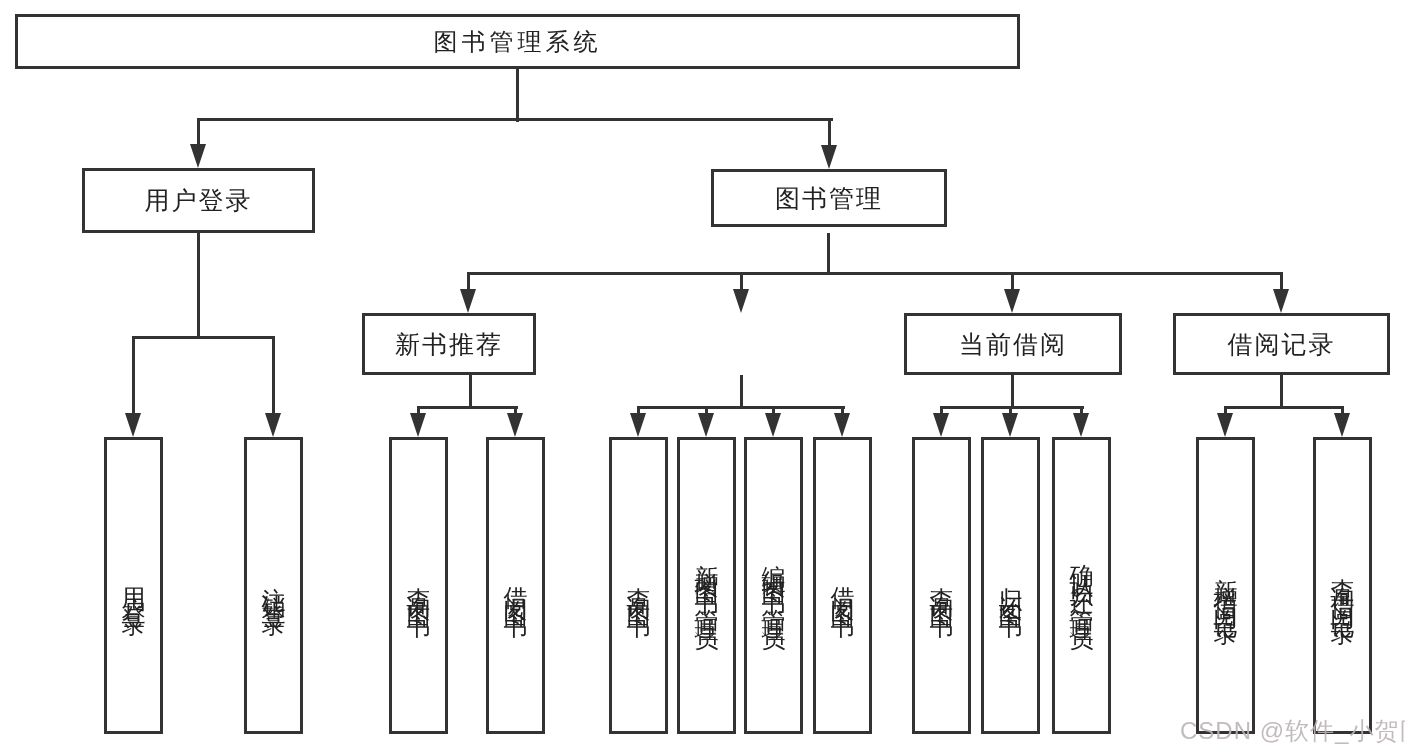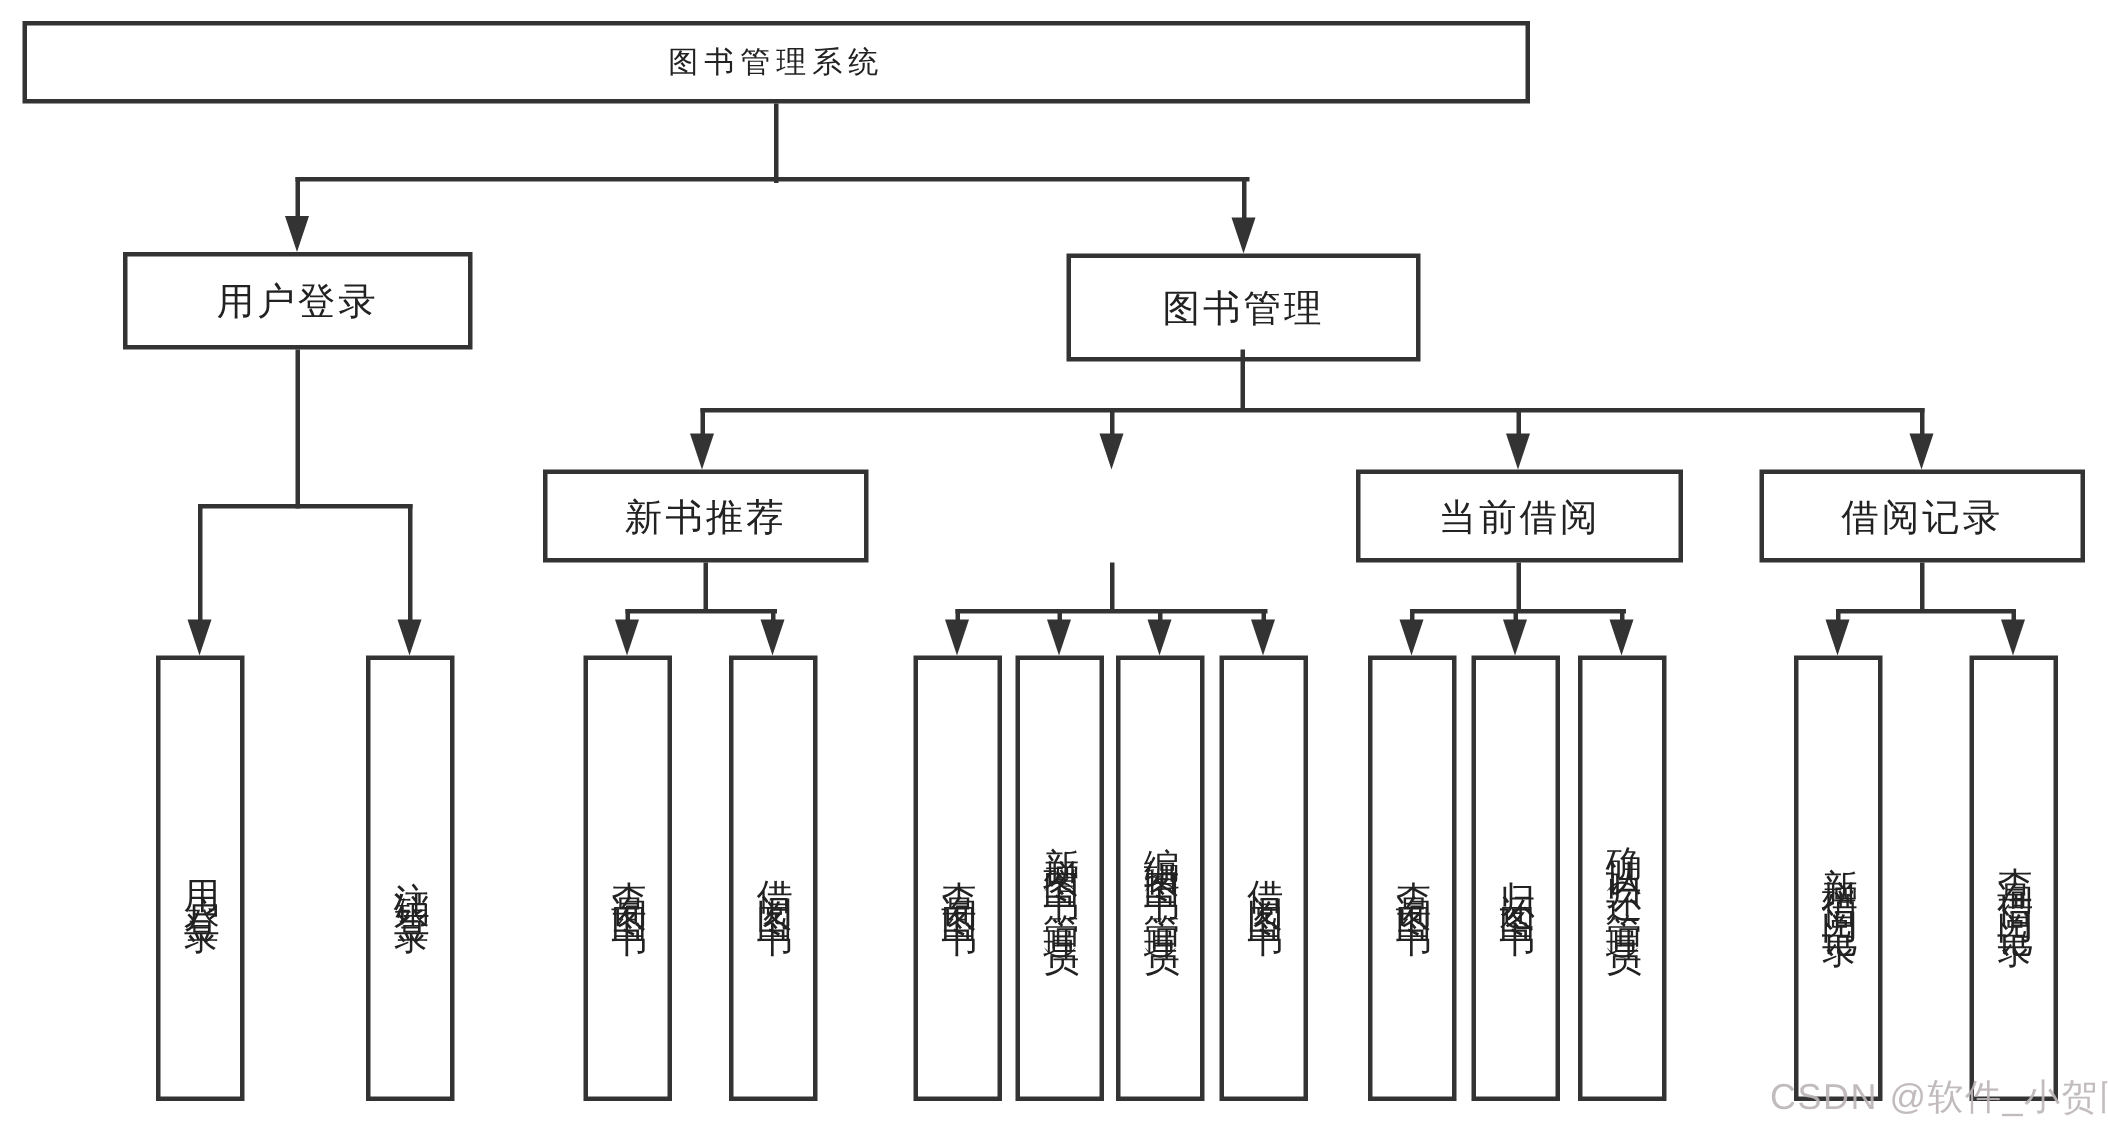--- a/index.html
+++ b/index.html
@@ -41,24 +41,24 @@
     color:var(--text);
   }
   .vbox span{
     writing-mode:vertical-rl;
     text-orientation:mixed;
     font-size:24px;
     letter-spacing:9px;
     line-height:1;
     white-space:nowrap;
   }
-  .bx-root{left:15px;top:14px;width:1005px;height:55px;font-size:20px;letter-spacing:4px;}
+  .bx-root{left:15px;top:14px;width:1005px;height:55px;font-size:24px;letter-spacing:4px;}
   .bx-l2a{left:82px;top:168px;width:233px;height:65px;}
-  .bx-l2b{left:711px;top:169px;width:236px;height:72px;}
-  .bx-l3a{left:362px;top:313px;width:217px;height:62px;font-family:Liberation Mono, monospace;}
+  .bx-l2b{left:711px;top:169px;width:236px;height:58px;}
+  .bx-l3a{left:362px;top:313px;width:174px;height:62px;font-family:Liberation Mono, monospace;}
   .bx-l3b{left:633px;top:313px;width:218px;height:62px;}
   .bx-l3c{left:904px;top:313px;width:218px;height:62px;}
   .bx-l3d{left:1173px;top:313px;width:217px;height:62px;}
   .leaf{top:437px;height:297px;width:59px;}
   .lf1{left:104px;}  .lf2{left:244px;}
   .lf3{left:389px;}  .lf4{left:486px;}
   .lf5{left:609px;}  .lf6{left:677px;}
   .lf7{left:744px;}  .lf8{left:813px;}
   .lf9{left:912px;}  .lf10{left:981px;} .lf11{left:1052px;}
   .lf12{left:1196px;}.lf13{left:1313px;}

